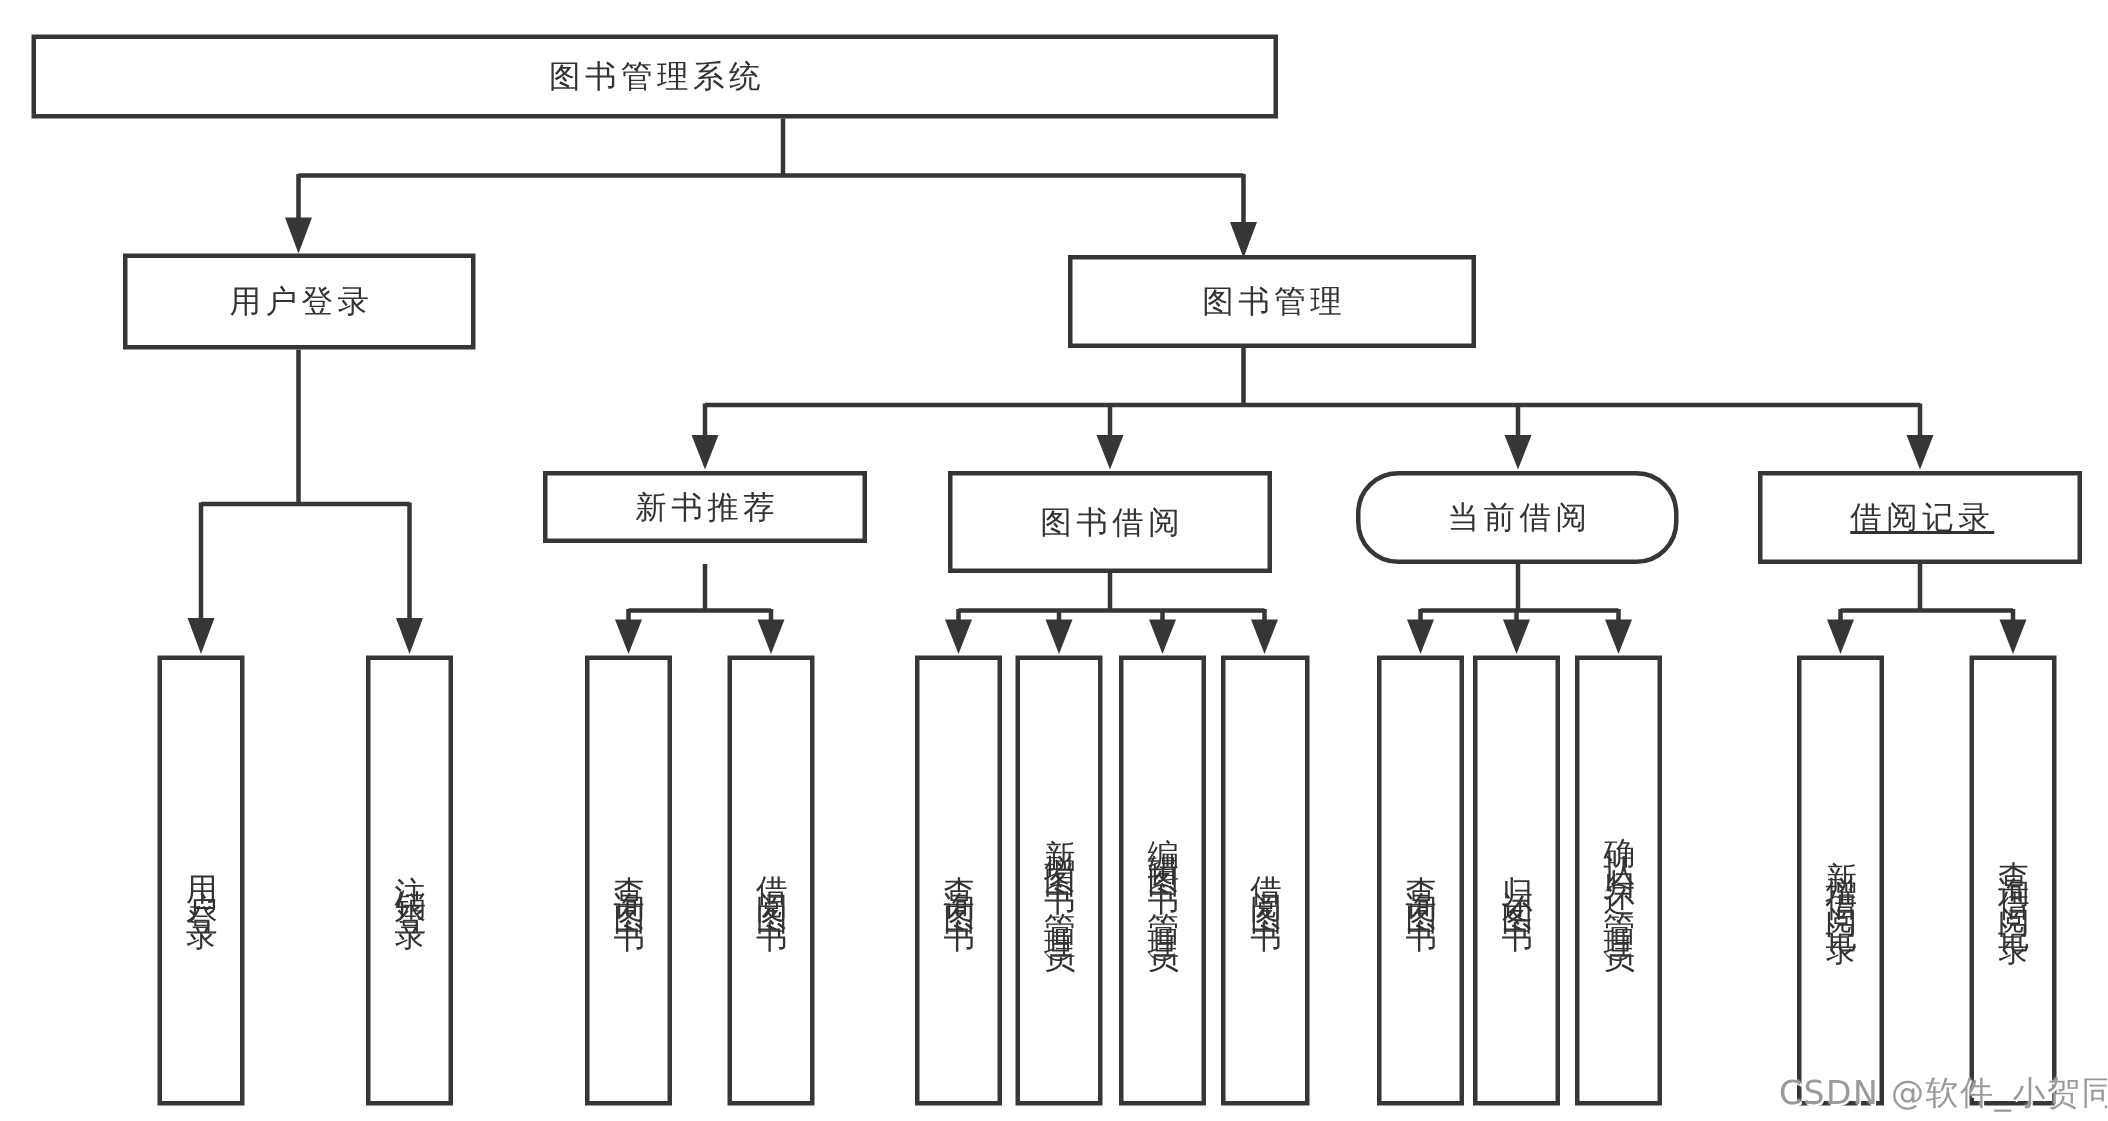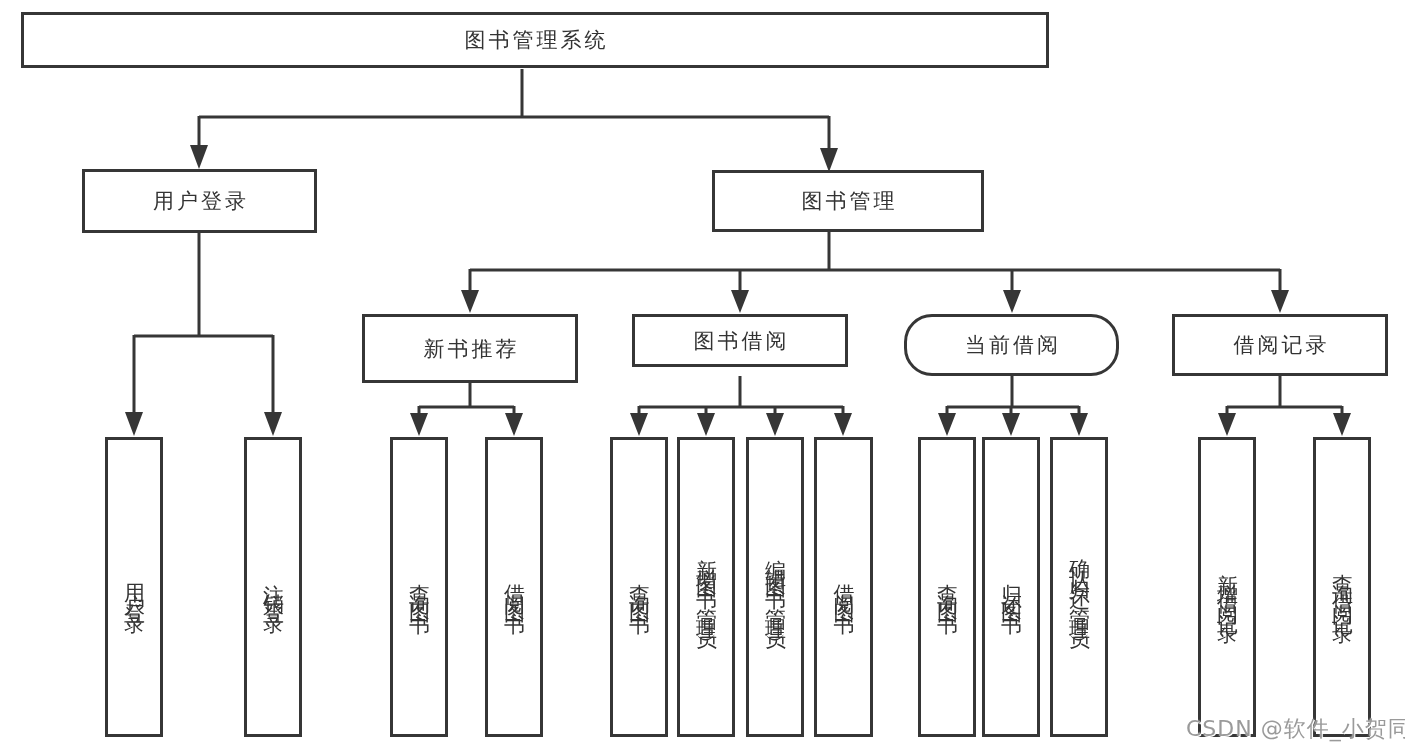--- a/index.html
+++ b/index.html
@@ -63,29 +63,29 @@
     <path fill="#363636" stroke="none" d="
       M190 145 H208 L199 169 Z  M820 148 H838 L829 172 Z
       M125 412 H143 L134 436 Z  M264 412 H282 L273 436 Z
       M461 290 H479 L470 313 Z  M731 290 H749 L740 313 Z  M1003 290 H1021 L1012 313 Z  M1271 290 H1289 L1280 313 Z
       M410 413 H428 L419 436 Z  M505 413 H523 L514 436 Z
       M630 413 H648 L639 436 Z  M697 413 H715 L706 436 Z  M766 413 H784 L775 436 Z  M834 413 H852 L843 436 Z
       M938 413 H956 L947 436 Z  M1002 413 H1020 L1011 436 Z  M1070 413 H1088 L1079 436 Z
       M1218 413 H1236 L1227 436 Z  M1333 413 H1351 L1342 436 Z"></path>
   </svg>
 
-  <div class="node hnode" style="left:21px;top:12px;width:1028px;height:56px;">图书管理系统</div>
+  <div class="node hnode" style="left:21px;top:23px;width:831px;height:56px;">图书管理系统</div>
 
   <div class="node hnode" style="left:82px;top:169px;width:235px;height:64px;">用户登录</div>
   <div class="node hnode" style="left:712px;top:170px;width:272px;height:62px;">图书管理</div>
 
-  <div class="node hnode" style="left:362px;top:314px;width:216px;height:69px;">新书推荐</div>
-  <div class="node hnode" style="left:632px;top:314px;width:216px;height:53px;">图书借阅</div>
+  <div class="node hnode" style="left:362px;top:314px;width:216px;height:48px;">新书推荐</div>
+  <div class="node hnode" style="left:632px;top:314px;width:216px;height:68px;">图书借阅</div>
   <div class="node hnode" style="left:904px;top:314px;width:215px;height:62px;border-radius:28px;">当前借阅</div>
-  <div class="node hnode" style="left:1172px;top:314px;width:216px;height:62px;">借阅记录</div>
+  <div class="node hnode" style="left:1172px;top:314px;width:216px;height:62px;text-decoration:underline;">借阅记录</div>
 
   <div class="node vnode" style="left:105px;top:437px;width:58px;height:300px;">用户登录</div>
   <div class="node vnode" style="left:244px;top:437px;width:58px;height:300px;">注销登录</div>
 
   <div class="node vnode" style="left:390px;top:437px;width:58px;height:300px;">查询图书</div>
   <div class="node vnode" style="left:485px;top:437px;width:58px;height:300px;">借阅图书</div>
 
   <div class="node vnode" style="left:610px;top:437px;width:58px;height:300px;">查询图书</div>
   <div class="node vnode" style="left:677px;top:437px;width:58px;height:300px;">新增图书（管理员）</div>
   <div class="node vnode" style="left:746px;top:437px;width:58px;height:300px;">编辑图书（管理员）</div>

